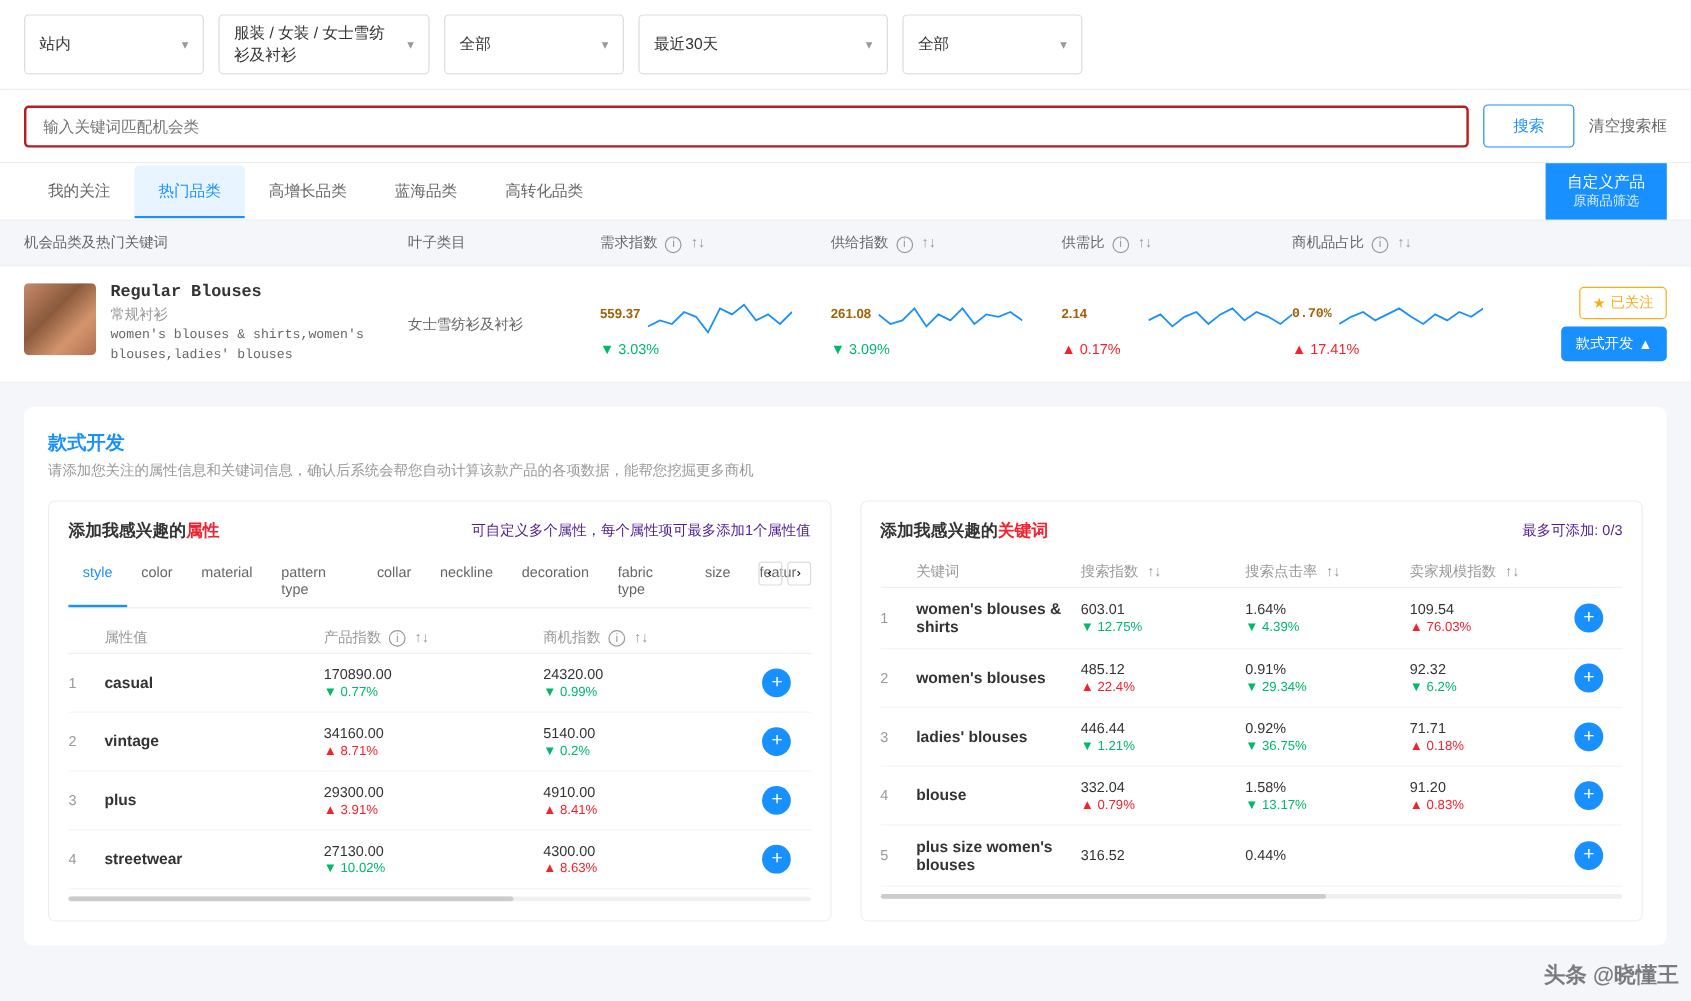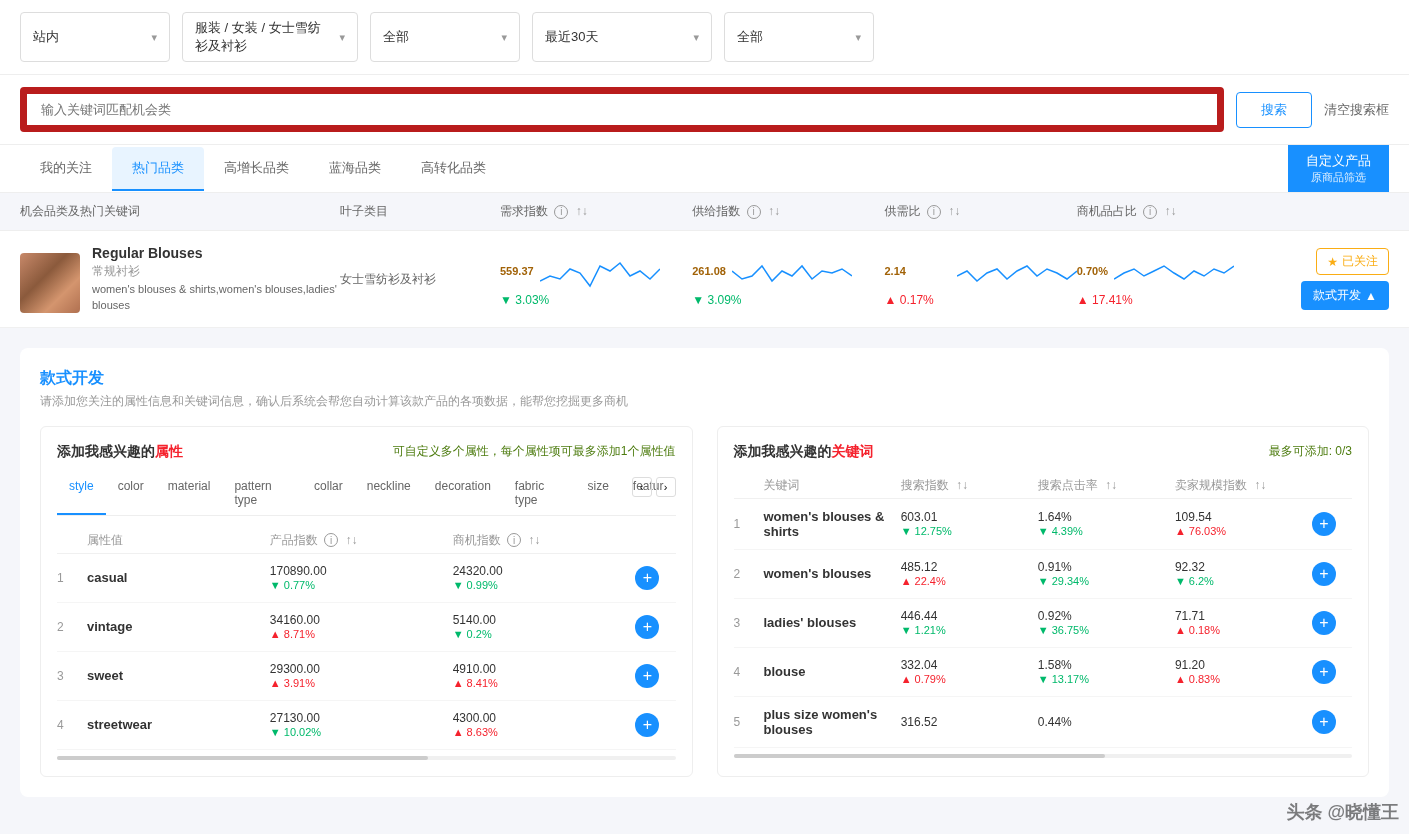--- a/index.html
+++ b/index.html
@@ -18,35 +18,35 @@
       justify-content: space-between;
       border: 1px solid #ddd;
       border-radius: 4px;
       padding: 6px 12px;
       background: #fff;
       cursor: pointer;
       font-size: 13px;
       color: #333;
     }
     .filter-select.wide { width: 176px; }
-    .filter-select.medium { width: 180px; }
+    .filter-select.medium { width: 208px; }
     .filter-select.narrow { width: 150px; }
     .filter-select .chevron { color: #999; margin-left: 8px; font-size: 11px; }
 
     .search-bar {
       background: #fff;
       padding: 12px 20px;
       display: flex;
       gap: 12px;
       align-items: center;
       border-bottom: 1px solid #eee;
     }
     .search-input {
       flex: 1;
-      border: 7px solid #b91c1c;
+      border: 2px solid #b91c1c;
       border-radius: 4px;
       padding: 8px 14px;
       font-size: 13px;
       color: #999;
       outline: none;
     }
     .btn-search {
       background: #fff;
       border: 1px solid #1890ff;
       color: #1890ff;
@@ -110,21 +110,21 @@
     .sort-icon { color: #999; margin-left: 4px; cursor: pointer; }
 
     .product-row {
       background: #fff;
       padding: 14px 20px;
       display: grid;
       grid-template-columns: 320px 160px 1fr 1fr 1fr 1fr 120px;
       align-items: center;
       border-bottom: 1px solid #f0f0f0;
     }
-    .product-info { display: flex; align-items: flex-end; gap: 12px; }
+    .product-info { display: flex; align-items: flex-start; gap: 12px; font-family: Liberation Mono, monospace; }
     .product-img {
       width: 60px; height: 60px;
       background: #d4a080;
       border-radius: 4px;
       overflow: hidden;
       position: relative;
       flex-shrink: 0;
     }
     .product-img-inner {
       width: 100%; height: 100%;
@@ -183,21 +183,21 @@
     .develop-title { font-size: 16px; font-weight: bold; color: #333; margin-bottom: 6px; }
     .develop-title span { color: #1890ff; }
     .develop-desc { font-size: 12px; color: #999; margin-bottom: 16px; }
 
     .develop-panels { display: grid; grid-template-columns: 1fr 1fr; gap: 24px; }
 
     .panel { border: 1px solid #eee; border-radius: 6px; padding: 16px; }
     .panel-header { display: flex; align-items: center; justify-content: space-between; margin-bottom: 12px; }
     .panel-title { font-size: 14px; font-weight: bold; color: #333; }
     .panel-title span.highlight { color: #f5222d; }
-    .panel-subtitle { font-size: 12px; color: #4d7c0f; }
+    .panel-subtitle { font-size: 12px; color: #4c1d95; }
 
     .attr-tabs { display: flex; gap: 0; margin-bottom: 12px; border-bottom: 1px solid #eee; position: relative; }
     .attr-tab { padding: 6px 12px; font-size: 12px; color: #666; cursor: pointer; border-bottom: 2px solid transparent; }
     .attr-tab.active { color: #1890ff; border-bottom: 2px solid #1890ff; }
     .attr-nav { position: absolute; right: 0; top: 4px; display: flex; gap: 4px; }
     .attr-nav-btn { background: none; border: 1px solid #ddd; border-radius: 3px; width: 20px; height: 20px; cursor: pointer; font-size: 11px; display: flex; align-items: center; justify-content: center; }
 
     .attr-table-header { display: grid; grid-template-columns: 30px 1fr 1fr 1fr 40px; font-size: 12px; color: #999; padding: 4px 0; border-bottom: 1px solid #f0f0f0; }
     .attr-row { display: grid; grid-template-columns: 30px 1fr 1fr 1fr 40px; padding: 10px 0; border-bottom: 1px solid #f5f5f5; align-items: center; }
     .attr-num { color: #999; font-size: 12px; }
@@ -335,21 +335,21 @@
   <div class="metric-cell">
     <div style="display:flex; align-items:center; gap:6px;justify-content:space-between;">
       <span class="metric-main">2.14</span>
       <svg class="mini-chart" viewBox="0 0 120 40">
         <polyline points="0,25 10,20 20,30 30,22 40,18 50,28 60,20 70,15 80,25 90,18 100,22 110,28 120,20" fill="none" stroke="#1890ff" stroke-width="1.5"></polyline>
       </svg>
     </div>
     <div class="metric-change up-red">▲ 0.17%</div>
   </div>
   <div class="metric-cell">
-    <div style="display:flex; align-items:center; gap:6px;">
+    <div style="display:flex; align-items:center; gap:6px;font-family:Liberation Mono, monospace;">
       <span class="metric-main">0.70%</span>
       <svg class="mini-chart" viewBox="0 0 120 40">
         <polyline points="0,28 10,22 20,18 30,25 40,20 50,15 60,22 70,28 80,20 90,25 100,18 110,22 120,15" fill="none" stroke="#1890ff" stroke-width="1.5"></polyline>
       </svg>
     </div>
     <div class="metric-change up-red">▲ 17.41%</div>
   </div>
   <div class="action-btns">
     <button class="btn-follow">
       <span class="star-icon">★</span>
@@ -435,21 +435,21 @@
       <span class="up-r attr-metric-change">▲ 8.71%</span>
     </span>
     <span class="attr-metric">
       5140.00<br>
       <span class="down-g attr-metric-change">▼ 0.2%</span>
     </span>
     <button class="btn-add-circle">+</button>
   </div>
           <div class="attr-row">
     <span class="attr-num">3</span>
-    <span class="attr-name">sweet</span>
+    <span class="attr-name">plus</span>
     <span class="attr-metric">
       29300.00<br>
       <span class="up-r attr-metric-change">▲ 3.91%</span>
     </span>
     <span class="attr-metric">
       4910.00<br>
       <span class="up-r attr-metric-change">▲ 8.41%</span>
     </span>
     <button class="btn-add-circle">+</button>
   </div>

